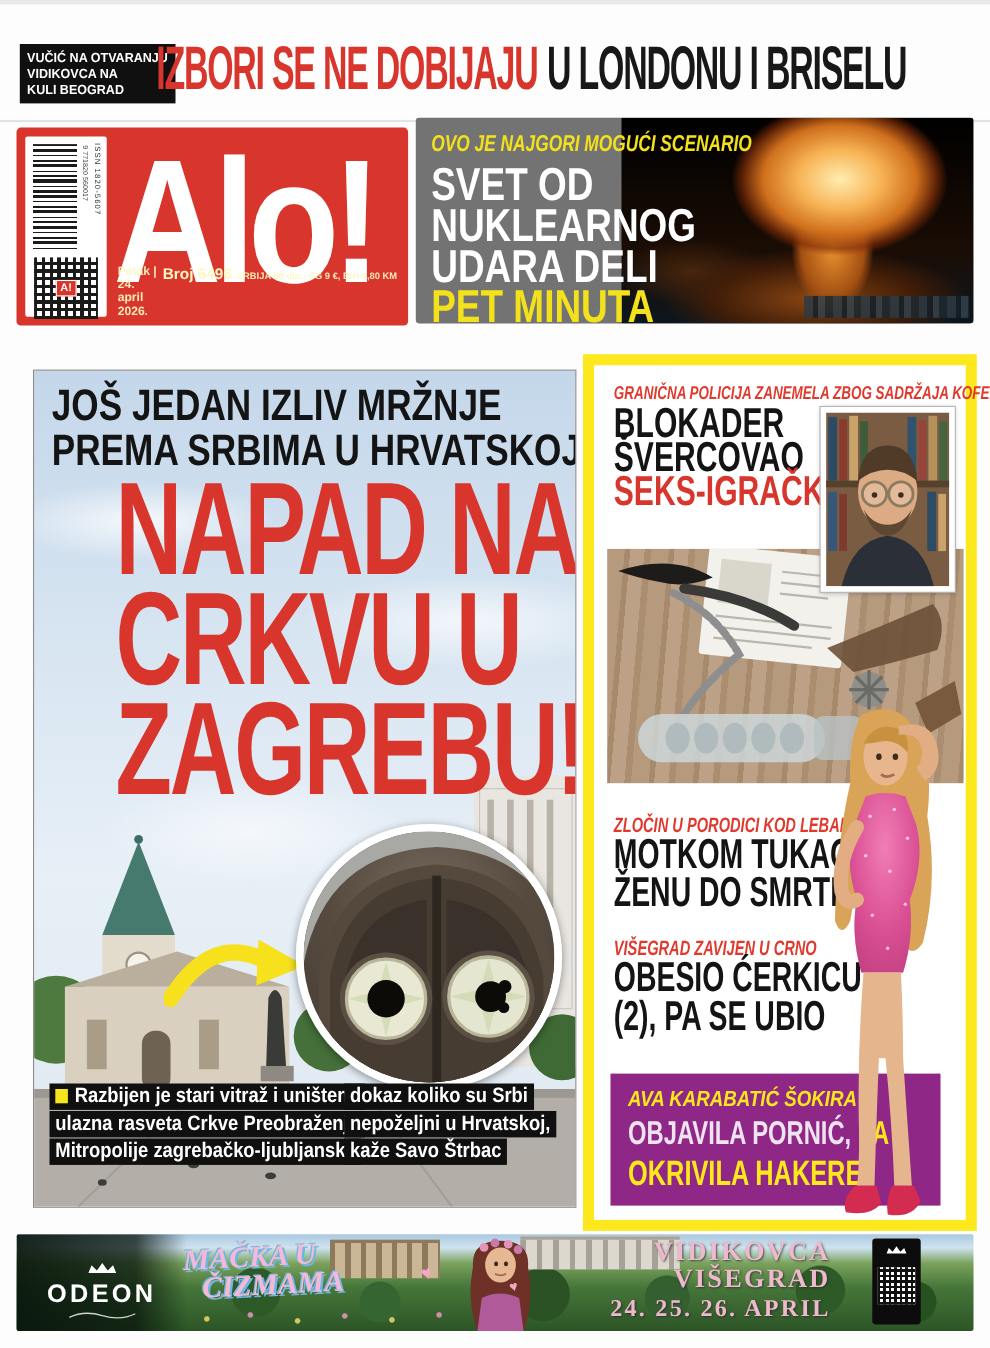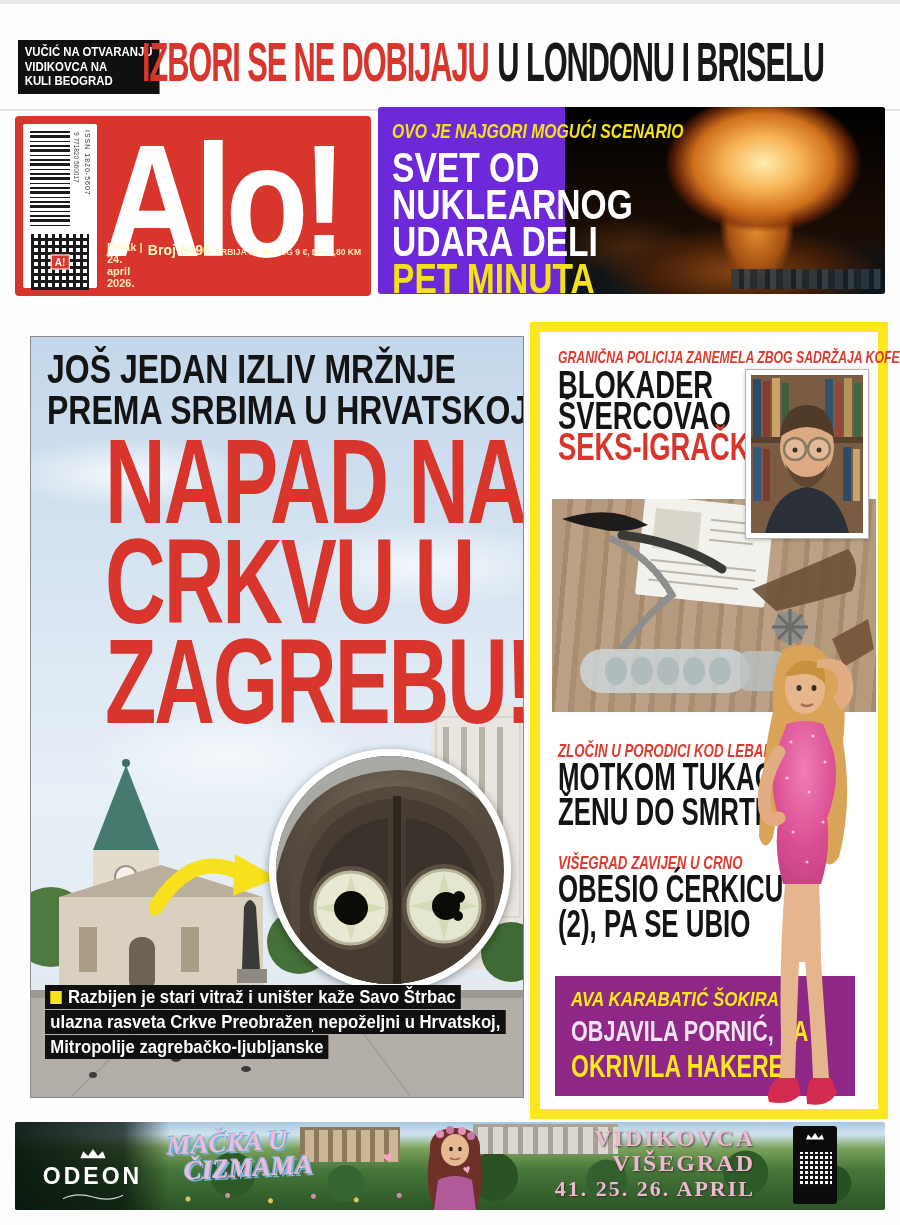--- a/index.html
+++ b/index.html
@@ -31,21 +31,21 @@
     color:#fff;font-size:10px;font-weight:bold;padding:1px 3px;border:1px solid #fff;}
   .alo-logo{position:absolute;left:88px;top:0px;color:#fff;font-size:160px;line-height:170px;
     font-weight:bold;letter-spacing:-8px;transform:scaleX(.85);transform-origin:left top;}
   .mast-bottom{position:absolute;left:92px;right:10px;bottom:7px;display:flex;justify-content:space-between;
     align-items:flex-start;color:#fef9c3;}
   .date-line{font-size:11px;font-weight:bold;opacity:.92;}
   .issue-wrap{white-space:nowrap;}
   .issue-no{font-size:14px;font-weight:bold;}
   .price-line{font-size:8.5px;font-weight:bold;opacity:.92;}
   
-  .promo{position:absolute;left:378px;top:103px;width:507px;height:187px;background:#6d28d9;border-radius:3px;overflow:hidden;}
+  .promo{position:absolute;left:378px;top:103px;width:507px;height:187px;background:#737373;border-radius:3px;overflow:hidden;}
   .cloud{position:absolute;right:0;top:0;width:320px;height:100%;
     background:
       radial-gradient(ellipse 120px 85px at 62% 30%, #ffedb0 0%, #f7b254 32%, #cf6f1c 58%, rgba(130,45,8,.65) 74%, transparent 82%),
       radial-gradient(ellipse 52px 78px at 60% 64%, #e8912f 0%, #a34f12 55%, transparent 72%),
       radial-gradient(ellipse 170px 55px at 55% 88%, #8a4612 0%, rgba(70,30,6,.85) 55%, transparent 82%),
       radial-gradient(ellipse 90px 40px at 20% 75%, rgba(120,60,15,.5), transparent 75%),
       linear-gradient(180deg,#000 0%,#1a0d05 65%,#0d161d 100%);}
   .city{position:absolute;right:4px;bottom:5px;width:150px;height:20px;opacity:.85;
     background:repeating-linear-gradient(90deg,#2b3a44 0 8px,#141f27 8px 13px,#33424c 13px 19px,#1b2830 19px 26px);}
   .promo-kicker{position:absolute;left:14px;top:12px;color:#f3e11c;font-weight:bold;font-style:italic;
@@ -271,22 +271,23 @@
       </svg>
     </div>
 
     <div class="captions">
       <div class="cap-col left">
         <span class="cap-line"><span class="box"><span class="bul"></span><span>Razbijen je stari vitraž i uništena</span></span></span>
         <span class="cap-line"><span class="box"><span>ulazna rasveta Crkve Preobraženja</span></span></span>
         <span class="cap-line"><span class="box"><span>Mitropolije zagrebačko-ljubljanske</span></span></span>
       </div>
       <div class="cap-col right">
+        <span class="cap-line"><span class="box"><span>dokaz koliko su Srbi</span></span></span>
+        <span class="cap-line"><span class="box"><span>nepoželjni u Hrvatskoj,</span></span></span>
         <span class="cap-line"><span class="box"><span>kaže Savo Štrbac</span></span></span>
-        <span class="cap-line"><span class="box"><span>nepoželjni u Hrvatskoj,</span></span></span>
       </div>
     </div>
   </div>
 
   <div class="right-col">
     <div class="right-inner">
 
       <div class="kicker-red s1-kicker">GRANIČNA POLICIJA ZANEMELA ZBOG SADRŽAJA KOFERA</div>
       <div class="story-headline s1-headline">
         <div>BLOKADER</div>
@@ -452,21 +453,21 @@
         <circle cx="52" cy="9" r="4" fill="#e392b8"></circle>
           <circle cx="61" cy="14" r="4" fill="#c979a8"></circle>
         <path d="M28,58 Q45,50 62,58 L66,88 L24,88 Z" fill="#b05a9a"></path>
       </svg>
     </div>
     <span class="heart" style="left:368px;top:26px;">♥</span>
     <span class="heart" style="left:448px;top:40px;font-size:13px;">♥</span>
     <div class="ad-right-text">
       <div class="ad-r1">VIDIKOVCA</div>
       <div class="ad-r2">VIŠEGRAD</div>
-      <div class="ad-r3">41. 25. 26. APRIL</div>
+      <div class="ad-r3">24. 25. 26. APRIL</div>
     </div>
     <div class="ad-qr">
       <svg viewBox="0 0 40 16" width="20" height="9" style="position:absolute;left:12px;top:6px;">
         <path d="M2,14 L6,4 L13,11 L20,1 L27,11 L34,4 L38,14 Z" fill="#fff"></path>
       </svg>
       <div class="mini-qr"></div>
     </div>
   </div>
 
 </div>

